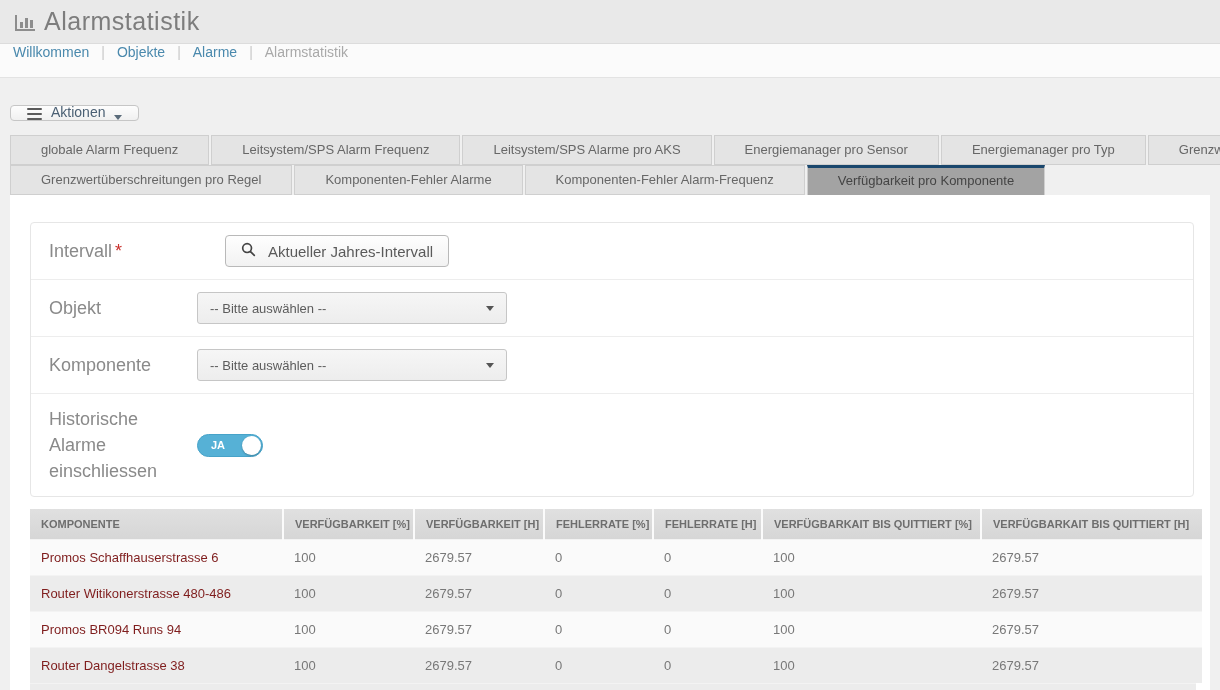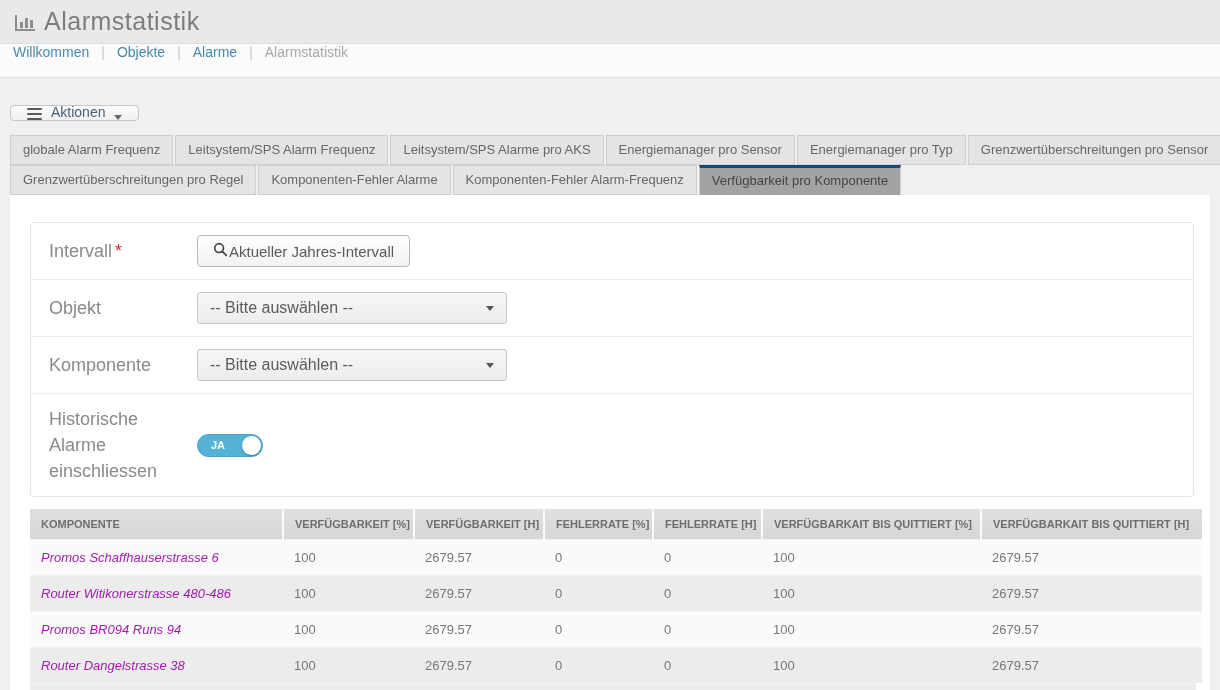--- a/index.html
+++ b/index.html
@@ -64,21 +64,21 @@
     border-right: 4px solid transparent;
     border-top: 5px solid #5a6b7a;
     margin-top: 2px;
   }
 
   
   .tabs-row { display: flex; margin-left: 10px; }
   .tab {
     height: 30px;
     line-height: 28px;
-    padding: 0 12px;
+    padding: 0 30px;
     margin-right: 2px;
     background: #e4e4e4;
     border: 1px solid #cfcfcf;
     color: #676767;
     font-size: 13px;
     white-space: nowrap;
     cursor: pointer;
   }
   .tab.active {
     background: #a3a3a3;
@@ -114,42 +114,43 @@
   .form-label {
     flex: 0 0 148px;
     color: #8a8a8a;
     font-size: 18px;
     line-height: 1.45;
   }
   .required-star { color: #c9302c; margin-left: 3px; }
   .btn-interval {
     display: inline-flex;
     align-items: center;
-    gap: 1px;
+    gap: 12px;
     height: 32px;
     padding: 0 15px;
     background: linear-gradient(#fefefe, #f2f2f2);
     border: 1px solid #b9b9b9;
     border-radius: 4px;
     font-size: 15px;
     color: #5a5a5a;
     cursor: pointer;
+    margin-left: 28px;
   }
   .fake-select {
     width: 310px;
     height: 32px;
     background: linear-gradient(#f6f6f6, #ededed);
     border: 1px solid #c6c6c6;
     border-radius: 3px;
     display: flex;
     align-items: center;
     justify-content: space-between;
     padding: 0 12px;
     color: #5c5c5c;
-    font-size: 16px;
+    font-size: 13px;
     cursor: pointer;
   }
   .select-caret {
     width: 0; height: 0;
     border-left: 4px solid transparent;
     border-right: 4px solid transparent;
     border-top: 5px solid #555;
   }
   .toggle {
     position: relative;
@@ -197,21 +198,21 @@
   .data-table td {
     padding: 10px 11px;
     font-size: 13px;
     color: #787878;
     white-space: nowrap;
     overflow: hidden;
   }
   .data-table tbody tr { border-top: 1px solid #f3f3f3; }
   .data-table tbody tr:nth-child(odd)  { background: #fafafa; }
   .data-table tbody tr:nth-child(even) { background: #ececec; }
-  .data-table td.link-cell { color: #a21caf; cursor: pointer; font-style: italic; }
+  .data-table td.link-cell { color: #7f1d1d; cursor: pointer; }
   .partial-stripe {
     height: 10px;
     background: #ececec;
     border-top: 1px solid #f3f3f3;
   }
 </style>
 </head>
 <body>
 
 <header class="topbar">

